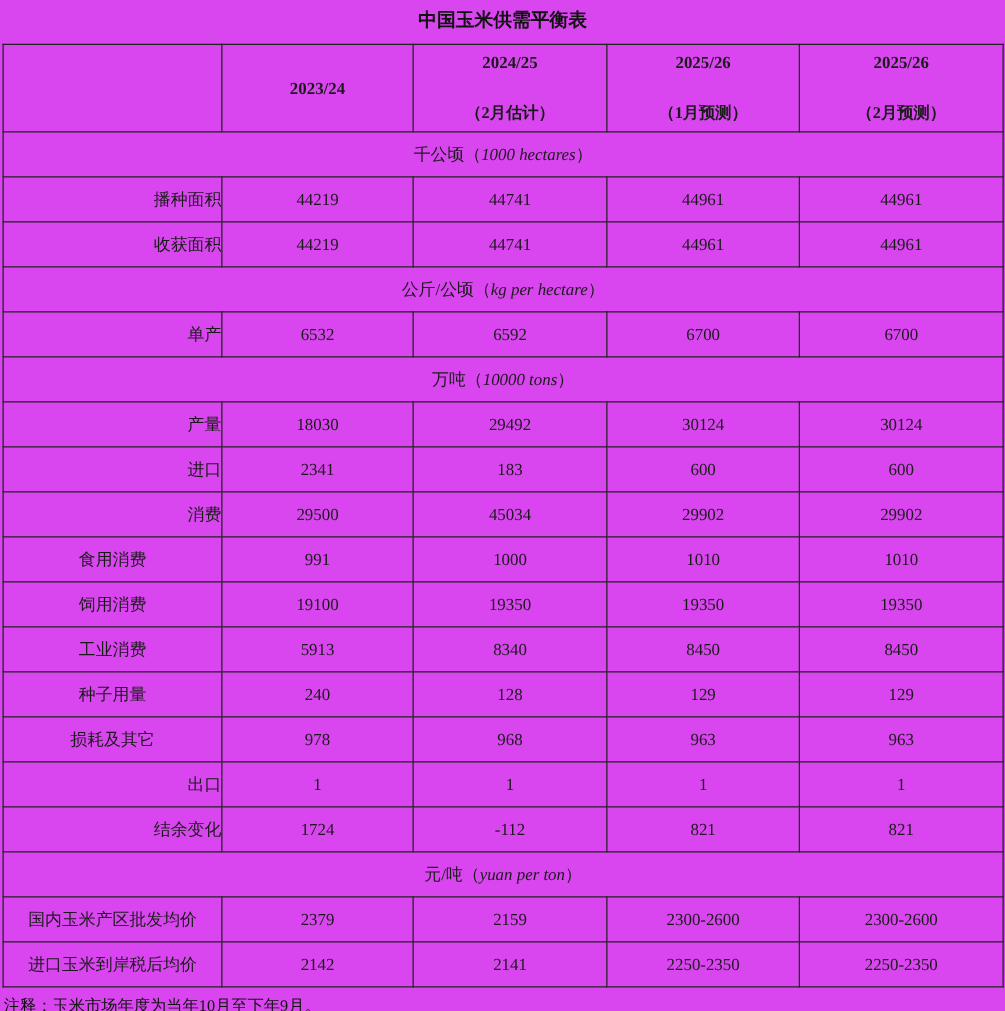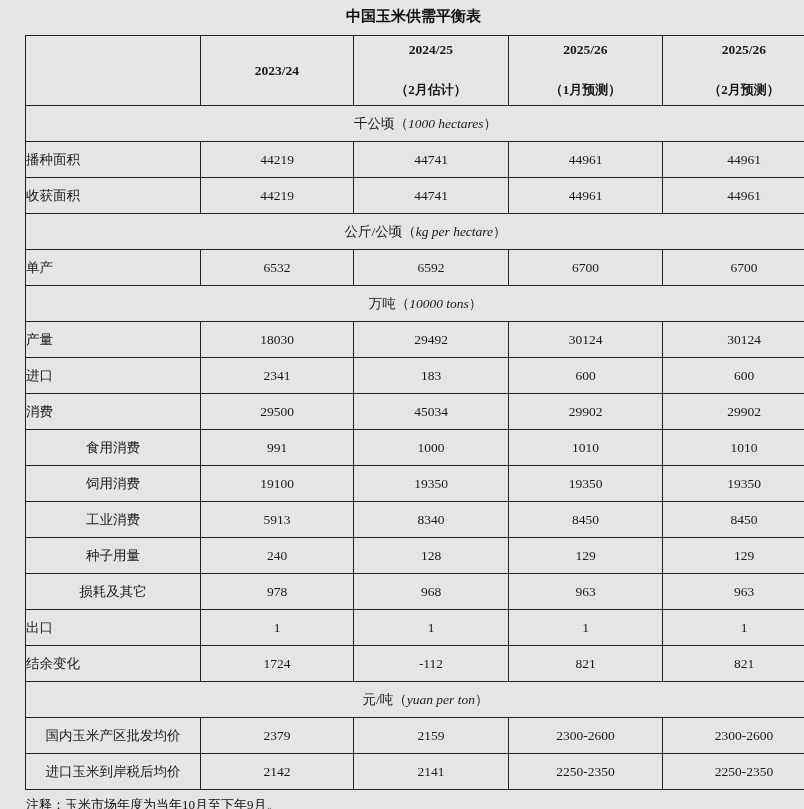--- a/index.html
+++ b/index.html
@@ -5,24 +5,23 @@
   html, body {
     margin: 0;
     padding: 0;
     background: #ffffff;
     color: #1a1a1a;
     font-family: "Liberation Serif", "DejaVu Serif", serif;
   }
   .page {
     width: 804px;
     height: 809px;
-    background: #e5e5e5;
+    background: #d946ef;
     overflow: hidden;
     box-sizing: border-box;
-    padding-left: 23px;
   }
   .title {
     text-align: center;
     font-weight: bold;
     font-size: 15px;
     font-family: "Liberation Sans", "DejaVu Sans", sans-serif;
     padding: 7px 0 9px 0;
     color: #111111;
   }
   table.balance {
@@ -57,21 +56,21 @@
     font-size: 13px;
     margin-top: 12px;
   }
   td.section {
     text-align: center;
     font-size: 13.5px;
   }
   td.section i {
     font-style: italic;
   }
-  td.label { text-align: left; padding-left: 8px; }
+  td.label { text-align: right; padding-left: 8px; }
   td.label.center { text-align: center; padding-left: 0; }
   td.value { text-align: center; }
   .note {
     font-size: 13px;
     color: #111111;
     padding: 6px 0 0 3px;
   }
 </style>
 </head>
 <body>

